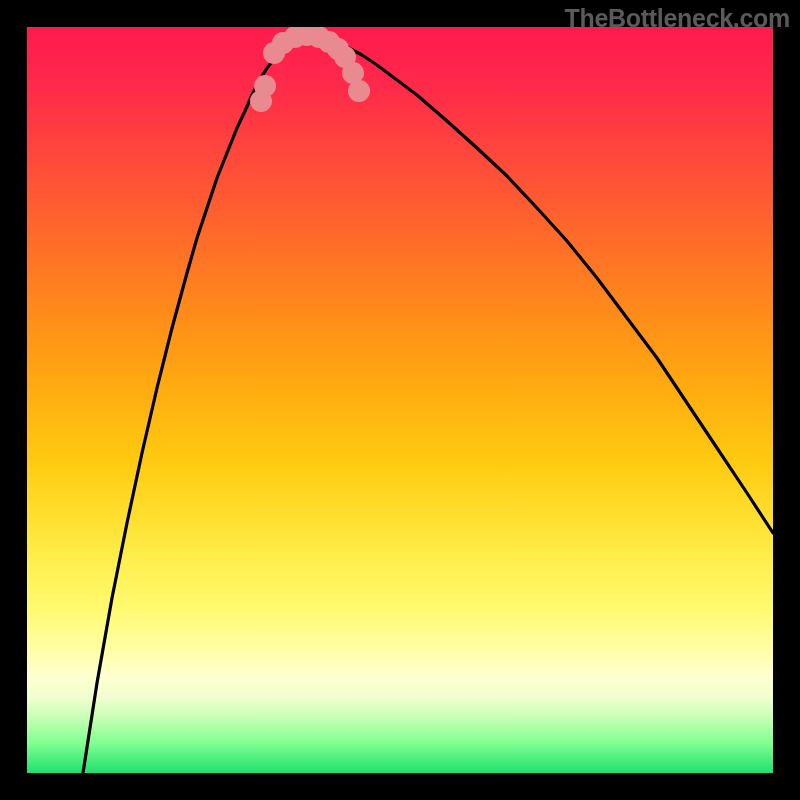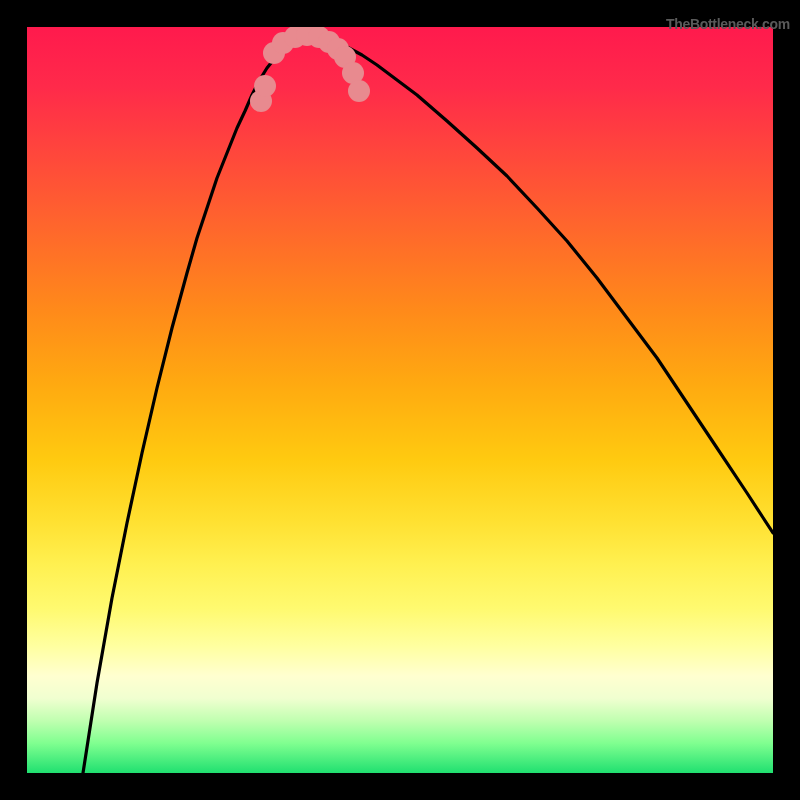--- a/index.html
+++ b/index.html
@@ -30,24 +30,24 @@
       #ffffa0 83%,
       #ffffd0 87%,
       #f0ffd0 90%,
       #c0ffb0 93%,
       #80ff90 96%,
       #20e070 100%
     );
   }
   .watermark {
     position: absolute;
-    top: 16px;
+    top: 4px;
     right: 10px;
     font-family: Arial, Helvetica, sans-serif;
-    font-size: 14px;
+    font-size: 25px;
     font-weight: 600;
     color: #5a5a5a;
     letter-spacing: -0.3px;
   }
   svg.curves {
     position: absolute;
     left: 0;
     top: 0;
     width: 746px;
     height: 746px;

